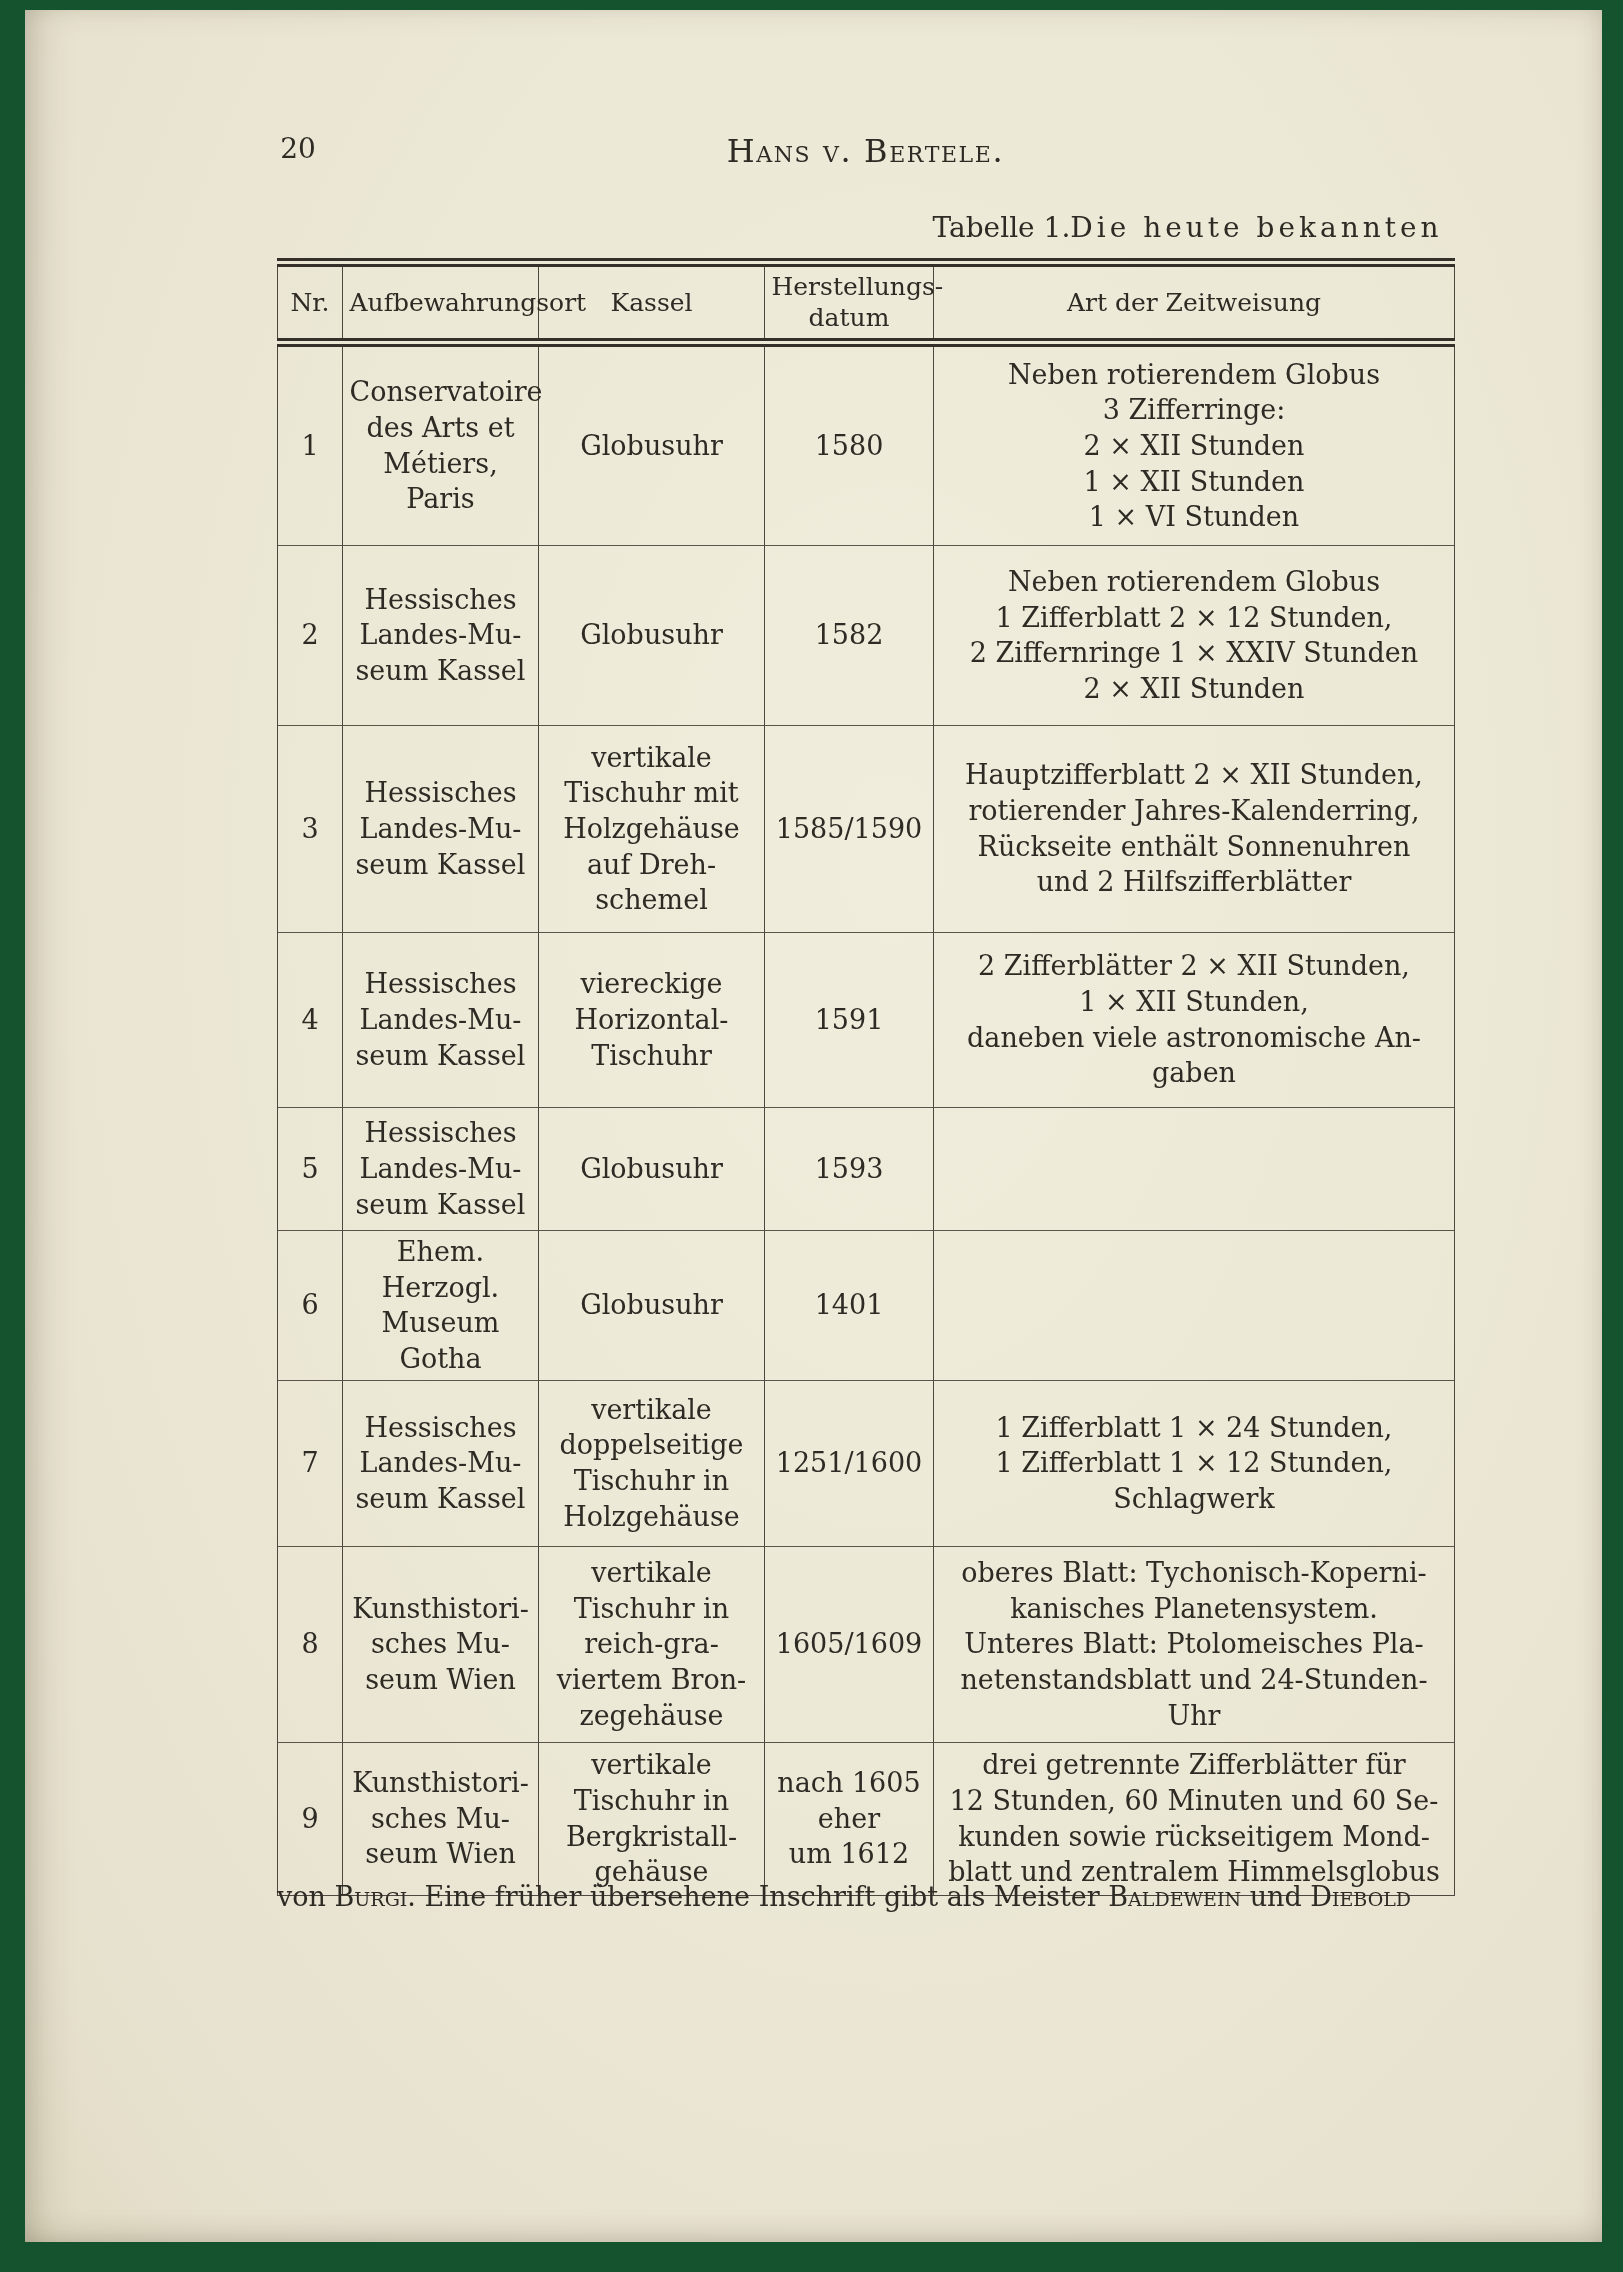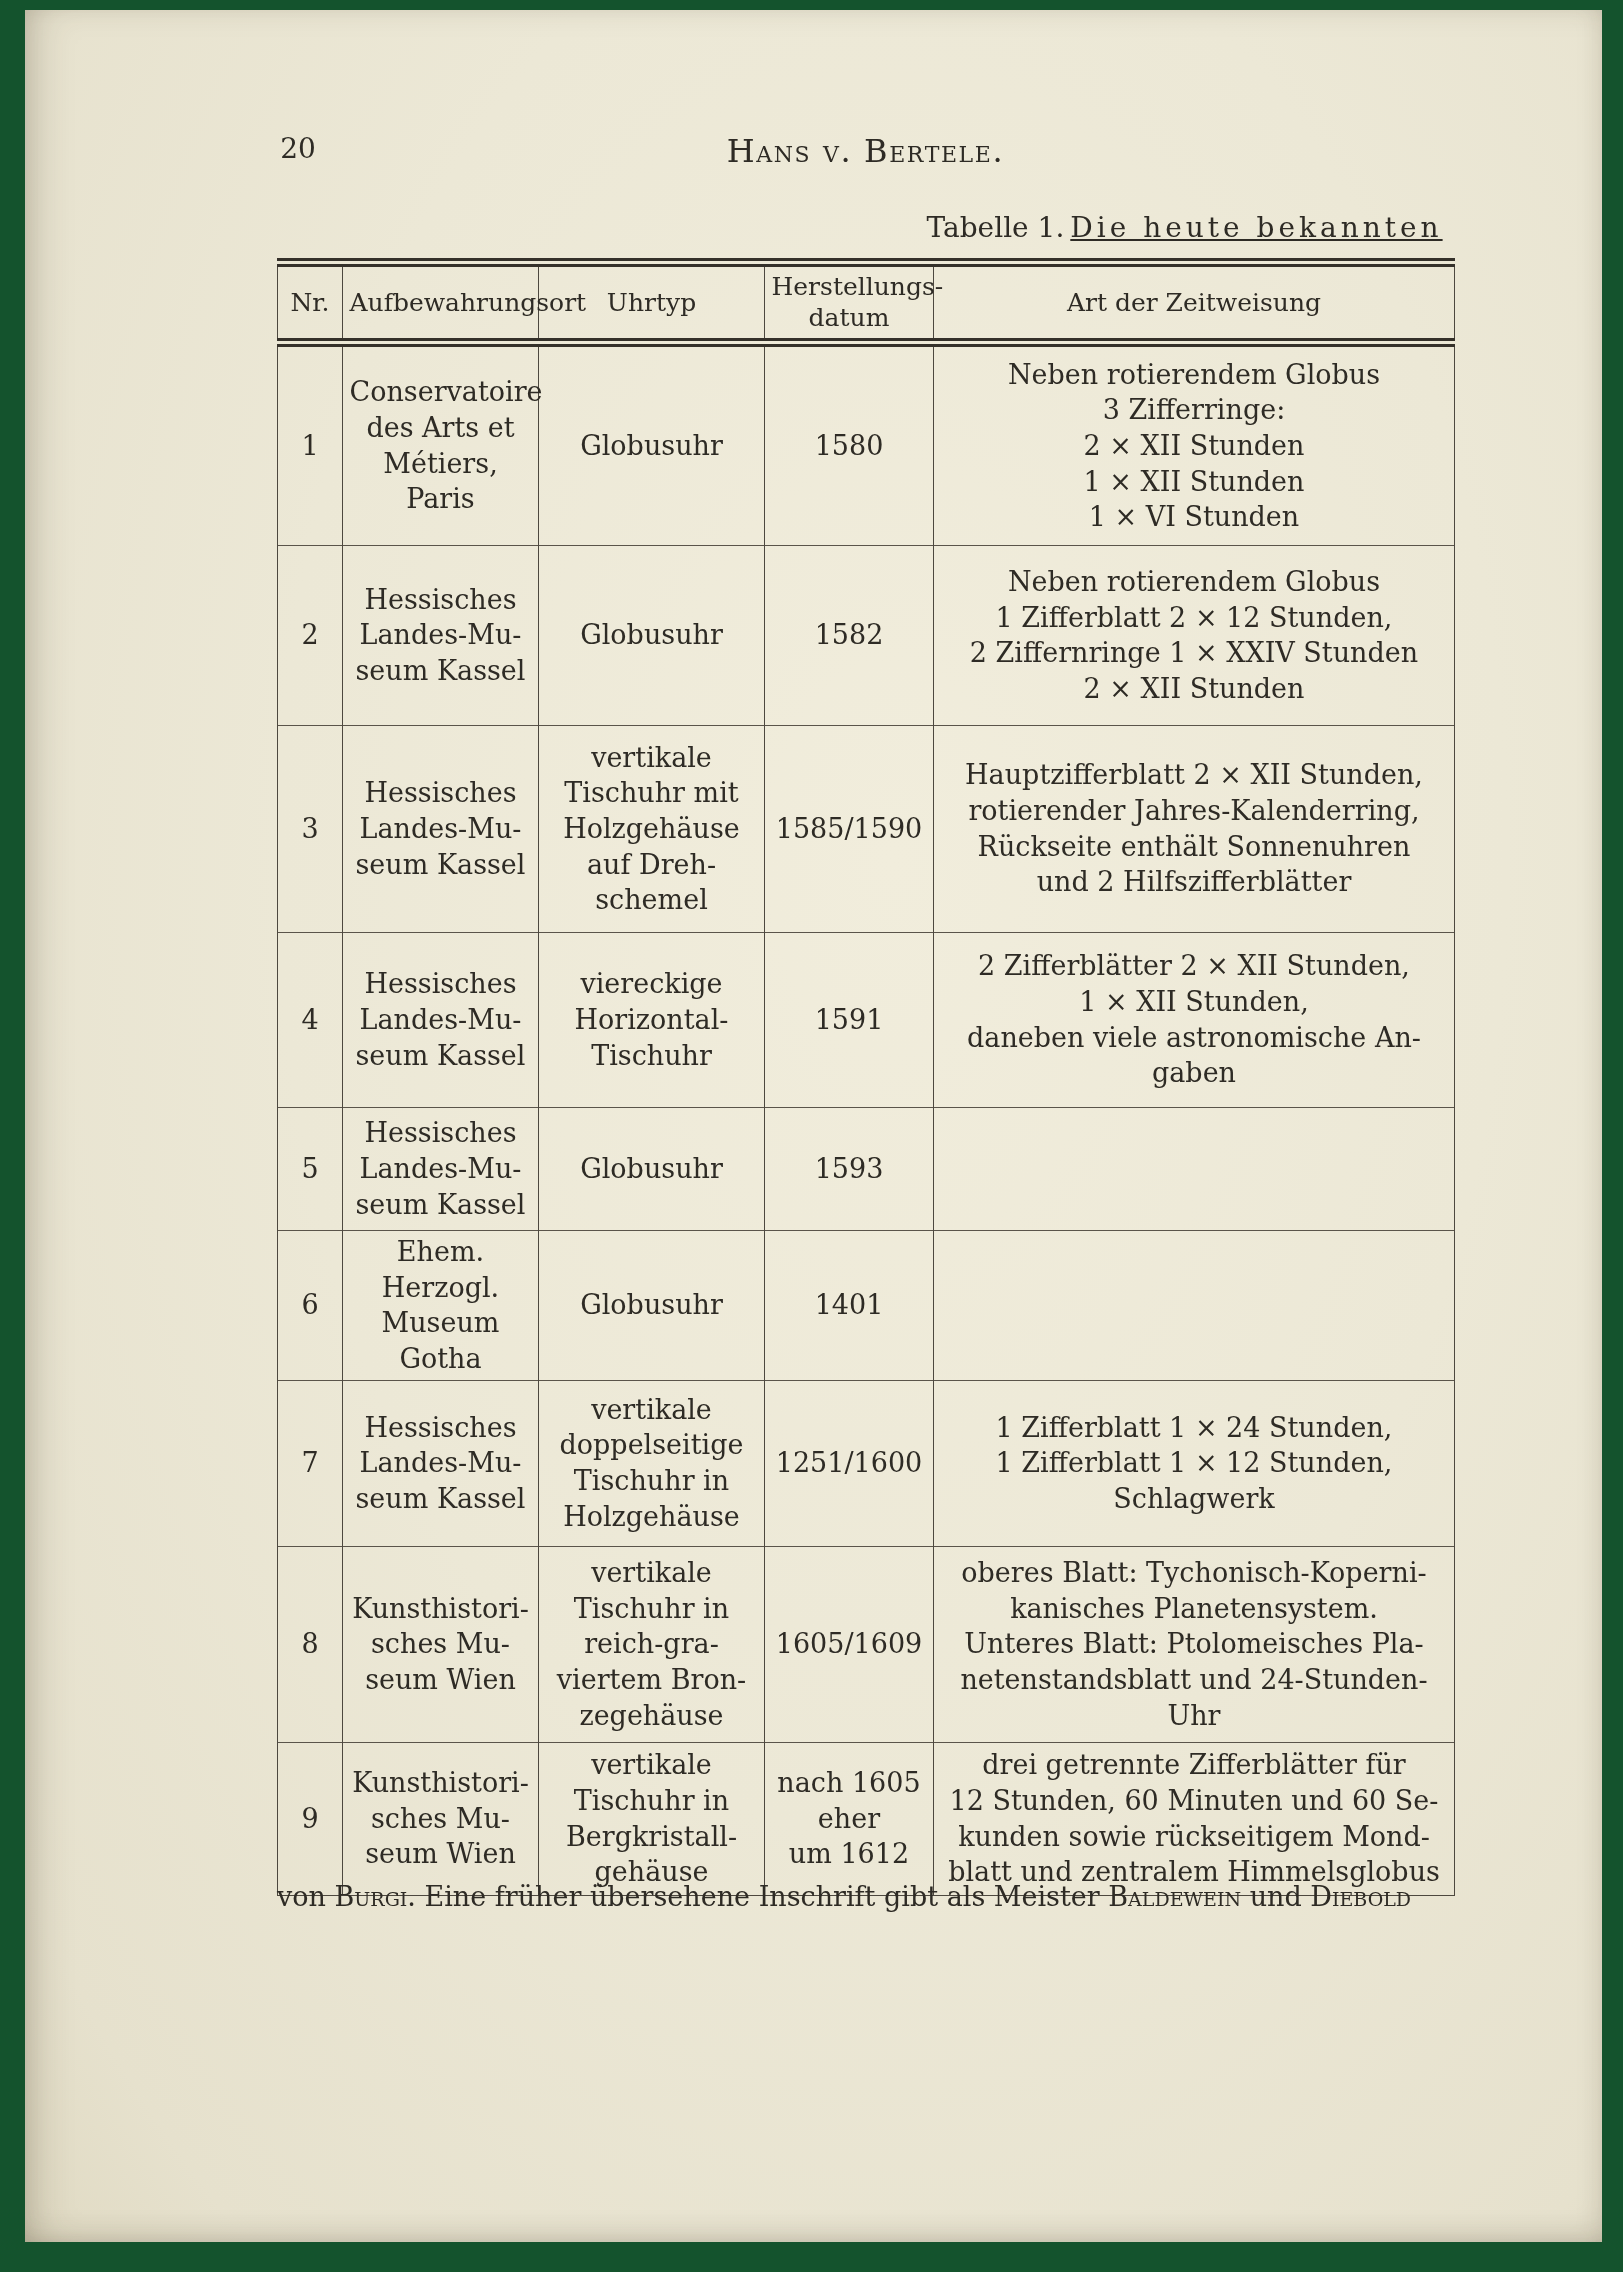--- a/index.html
+++ b/index.html
@@ -19,21 +19,21 @@
   }
   .content{position:absolute;left:252px;top:0;width:1177px;}
   .page-number{position:absolute;left:3.2px;top:122px;font-size:28px;}
   .running-header{
     position:absolute;left:0;top:122px;width:100%;
     text-align:center;font-size:32px;font-variant:small-caps;letter-spacing:1.6px;
   }
   .table-caption{
     position:absolute;right:11.4px;top:201px;font-size:28px;white-space:nowrap;
   }
-  .table-caption .cap-title{letter-spacing:4px;margin-left:6px;text-decoration:underline;}
+  .table-caption .cap-title{letter-spacing:4px;margin-left:0;}
   table.clock-table{
     position:absolute;left:0;top:248px;width:1177px;
     border-collapse:collapse;table-layout:fixed;
     border-top:9px double #35312a;
     border-bottom:1.6px solid #4d483f;
     border-left:1.6px solid #4d483f;border-right:1.6px solid #4d483f;
     font-size:27px;line-height:1.32;color:#2e2b25;border-radius:20px;
   }
   col.c-nr{width:65px;} col.c-ort{width:196px;} col.c-typ{width:226px;}
   col.c-dat{width:169px;} col.c-art{width:521px;}
@@ -78,21 +78,21 @@
           <col class="c-nr">
             <col class="c-ort">
             <col class="c-typ">
             <col class="c-dat">
             <col class="c-art">
         </colgroup>
         <thead>
           <tr class="rh">
             <th>Nr.</th>
             <th>Aufbewahrungsort</th>
-            <th>Uhrtyp</th>
+            <th>Kassel</th>
             <th>Herstellungs-
 datum</th>
             <th>Art der Zeitweisung</th>
           </tr>
         </thead>
         <tbody>
           <tr class="r1">
             <td>1</td>
             <td>Conservatoire
 des Arts et

